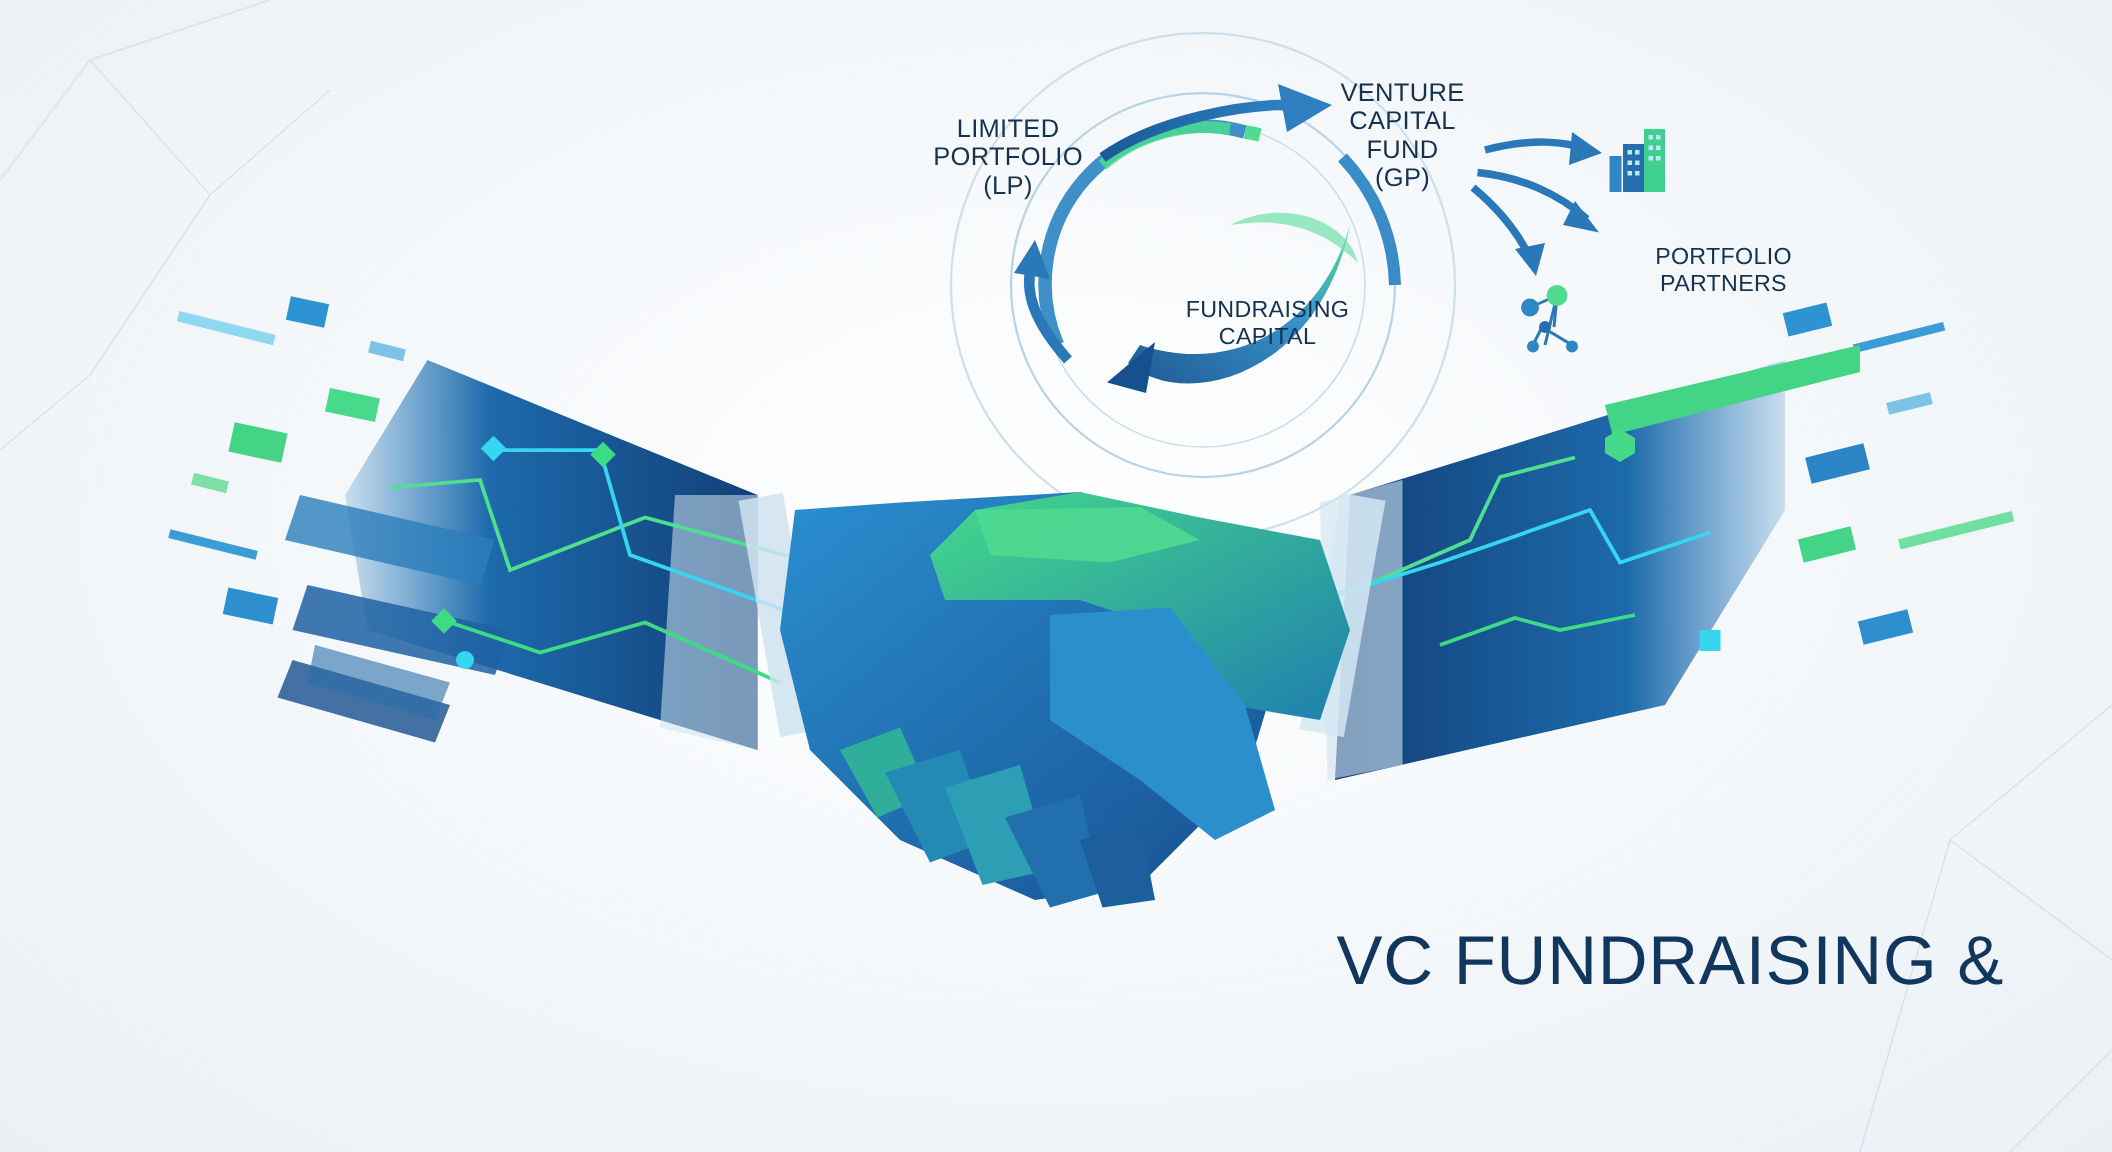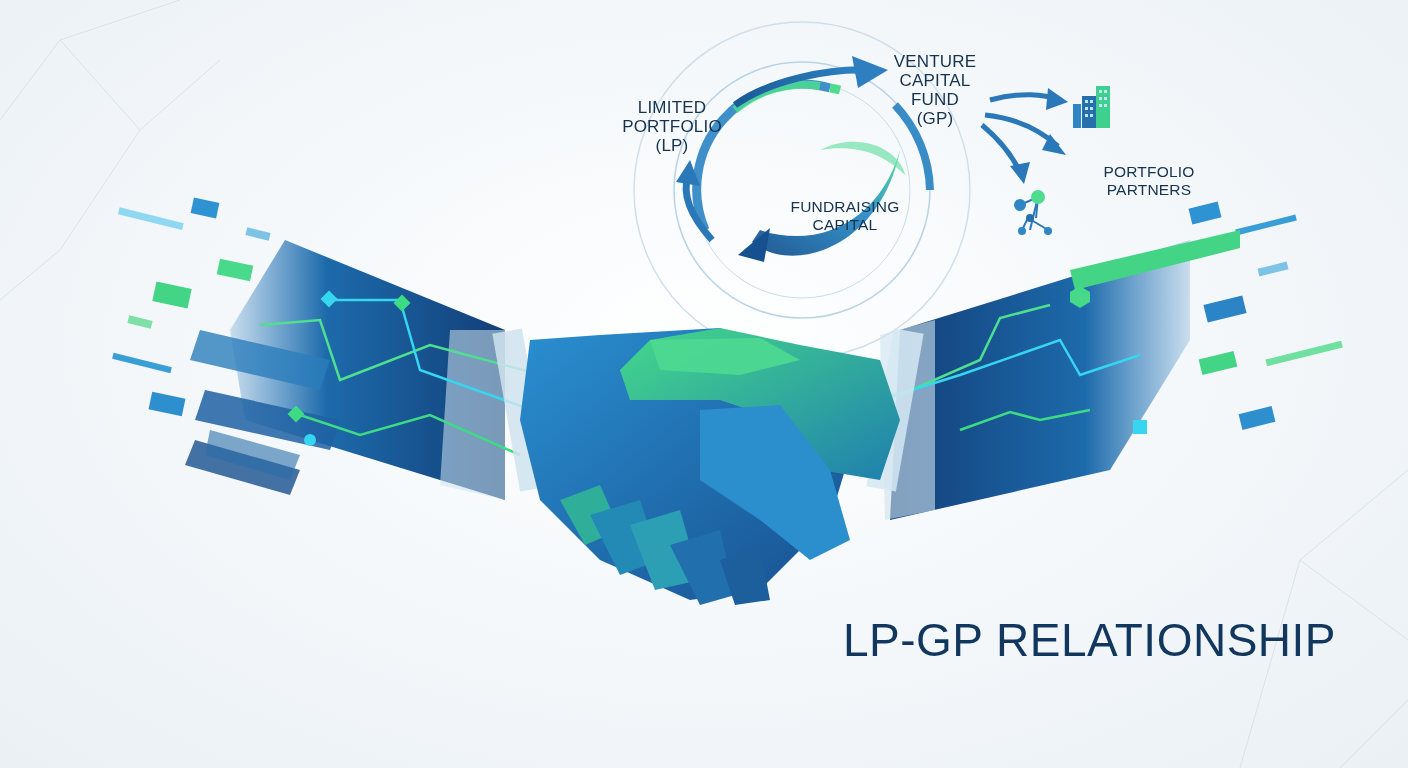--- a/index.html
+++ b/index.html
@@ -188,21 +188,21 @@
       <polygon points="700,410 780,405 830,470 850,540 810,560 760,520 700,480" fill="#2c8fcd"></polygon>
       <polygon points="560,500 600,485 620,530 585,545" fill="#2fae9a"></polygon>
       <polygon points="590,515 640,500 660,560 620,575" fill="#238ab6"></polygon>
       <polygon points="630,525 680,510 700,580 655,590" fill="#2d9fb5"></polygon>
       <polygon points="670,545 720,530 735,595 700,605" fill="#216fad"></polygon>
       <polygon points="720,560 760,548 770,600 735,605" fill="#1d5f9c"></polygon>
       <polygon points="650,340 760,338 800,360 740,375 660,370" fill="#4ed991" opacity="0.9"></polygon>
     </g>
   </svg>
 
-  <div class="label" style="left:612px; top:98px; width:120px;">
+  <div class="label" style="left:612px; top:76px; width:120px;">
     <span>LIMITED</span>
     <span>PORTFOLIO</span>
     <span>(LP)</span>
   </div>
 
   <div class="label" style="left:880px; top:52px; width:110px;">
     <span>VENTURE</span>
     <span>CAPITAL</span>
     <span>FUND</span>
     <span>(GP)</span>
@@ -212,16 +212,16 @@
     <span>FUNDRAISING</span>
     <span>CAPITAL</span>
   </div>
 
   <div class="label" style="left:1084px; top:163px; width:130px; font-size:15.5px; line-height:18px;">
     <span>PORTFOLIO</span>
     <span>PARTNERS</span>
   </div>
 
   <div class="title">
-    <span>LP-GP RELATIONSHIP</span>
+    <span>VC FUNDRAISING &amp;</span>
   </div>
 
 </div>
 
 </body></html>

